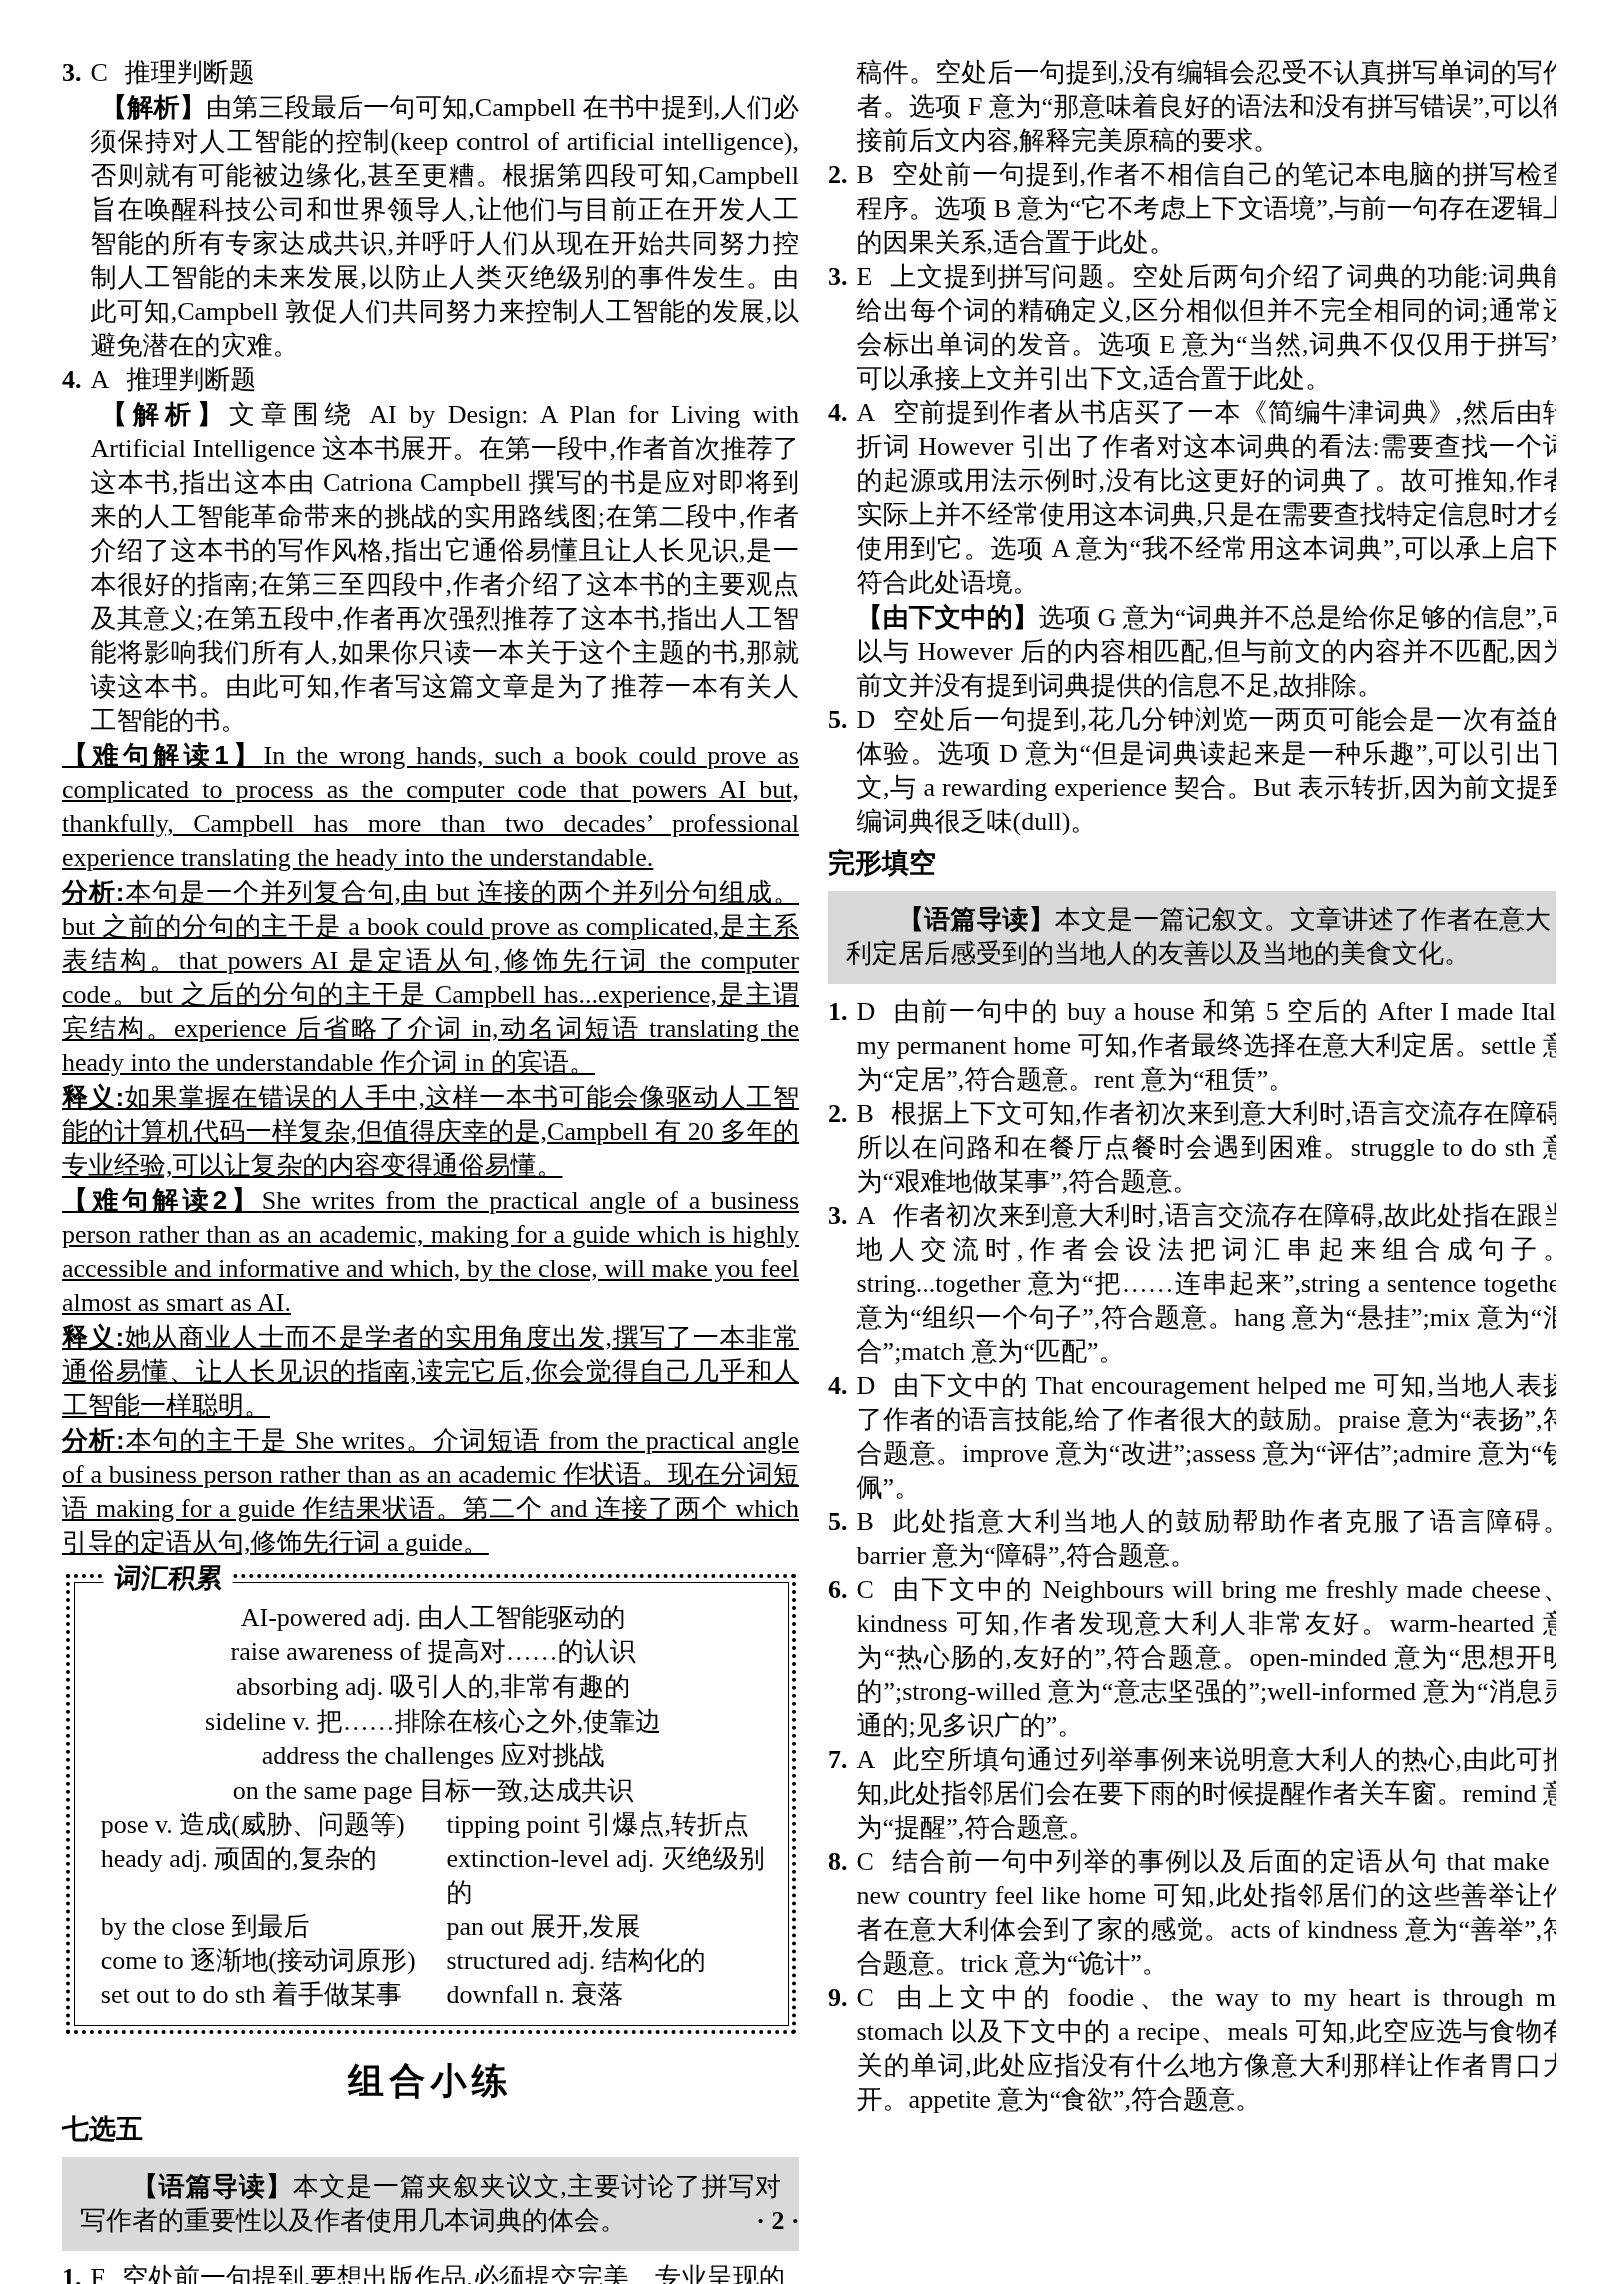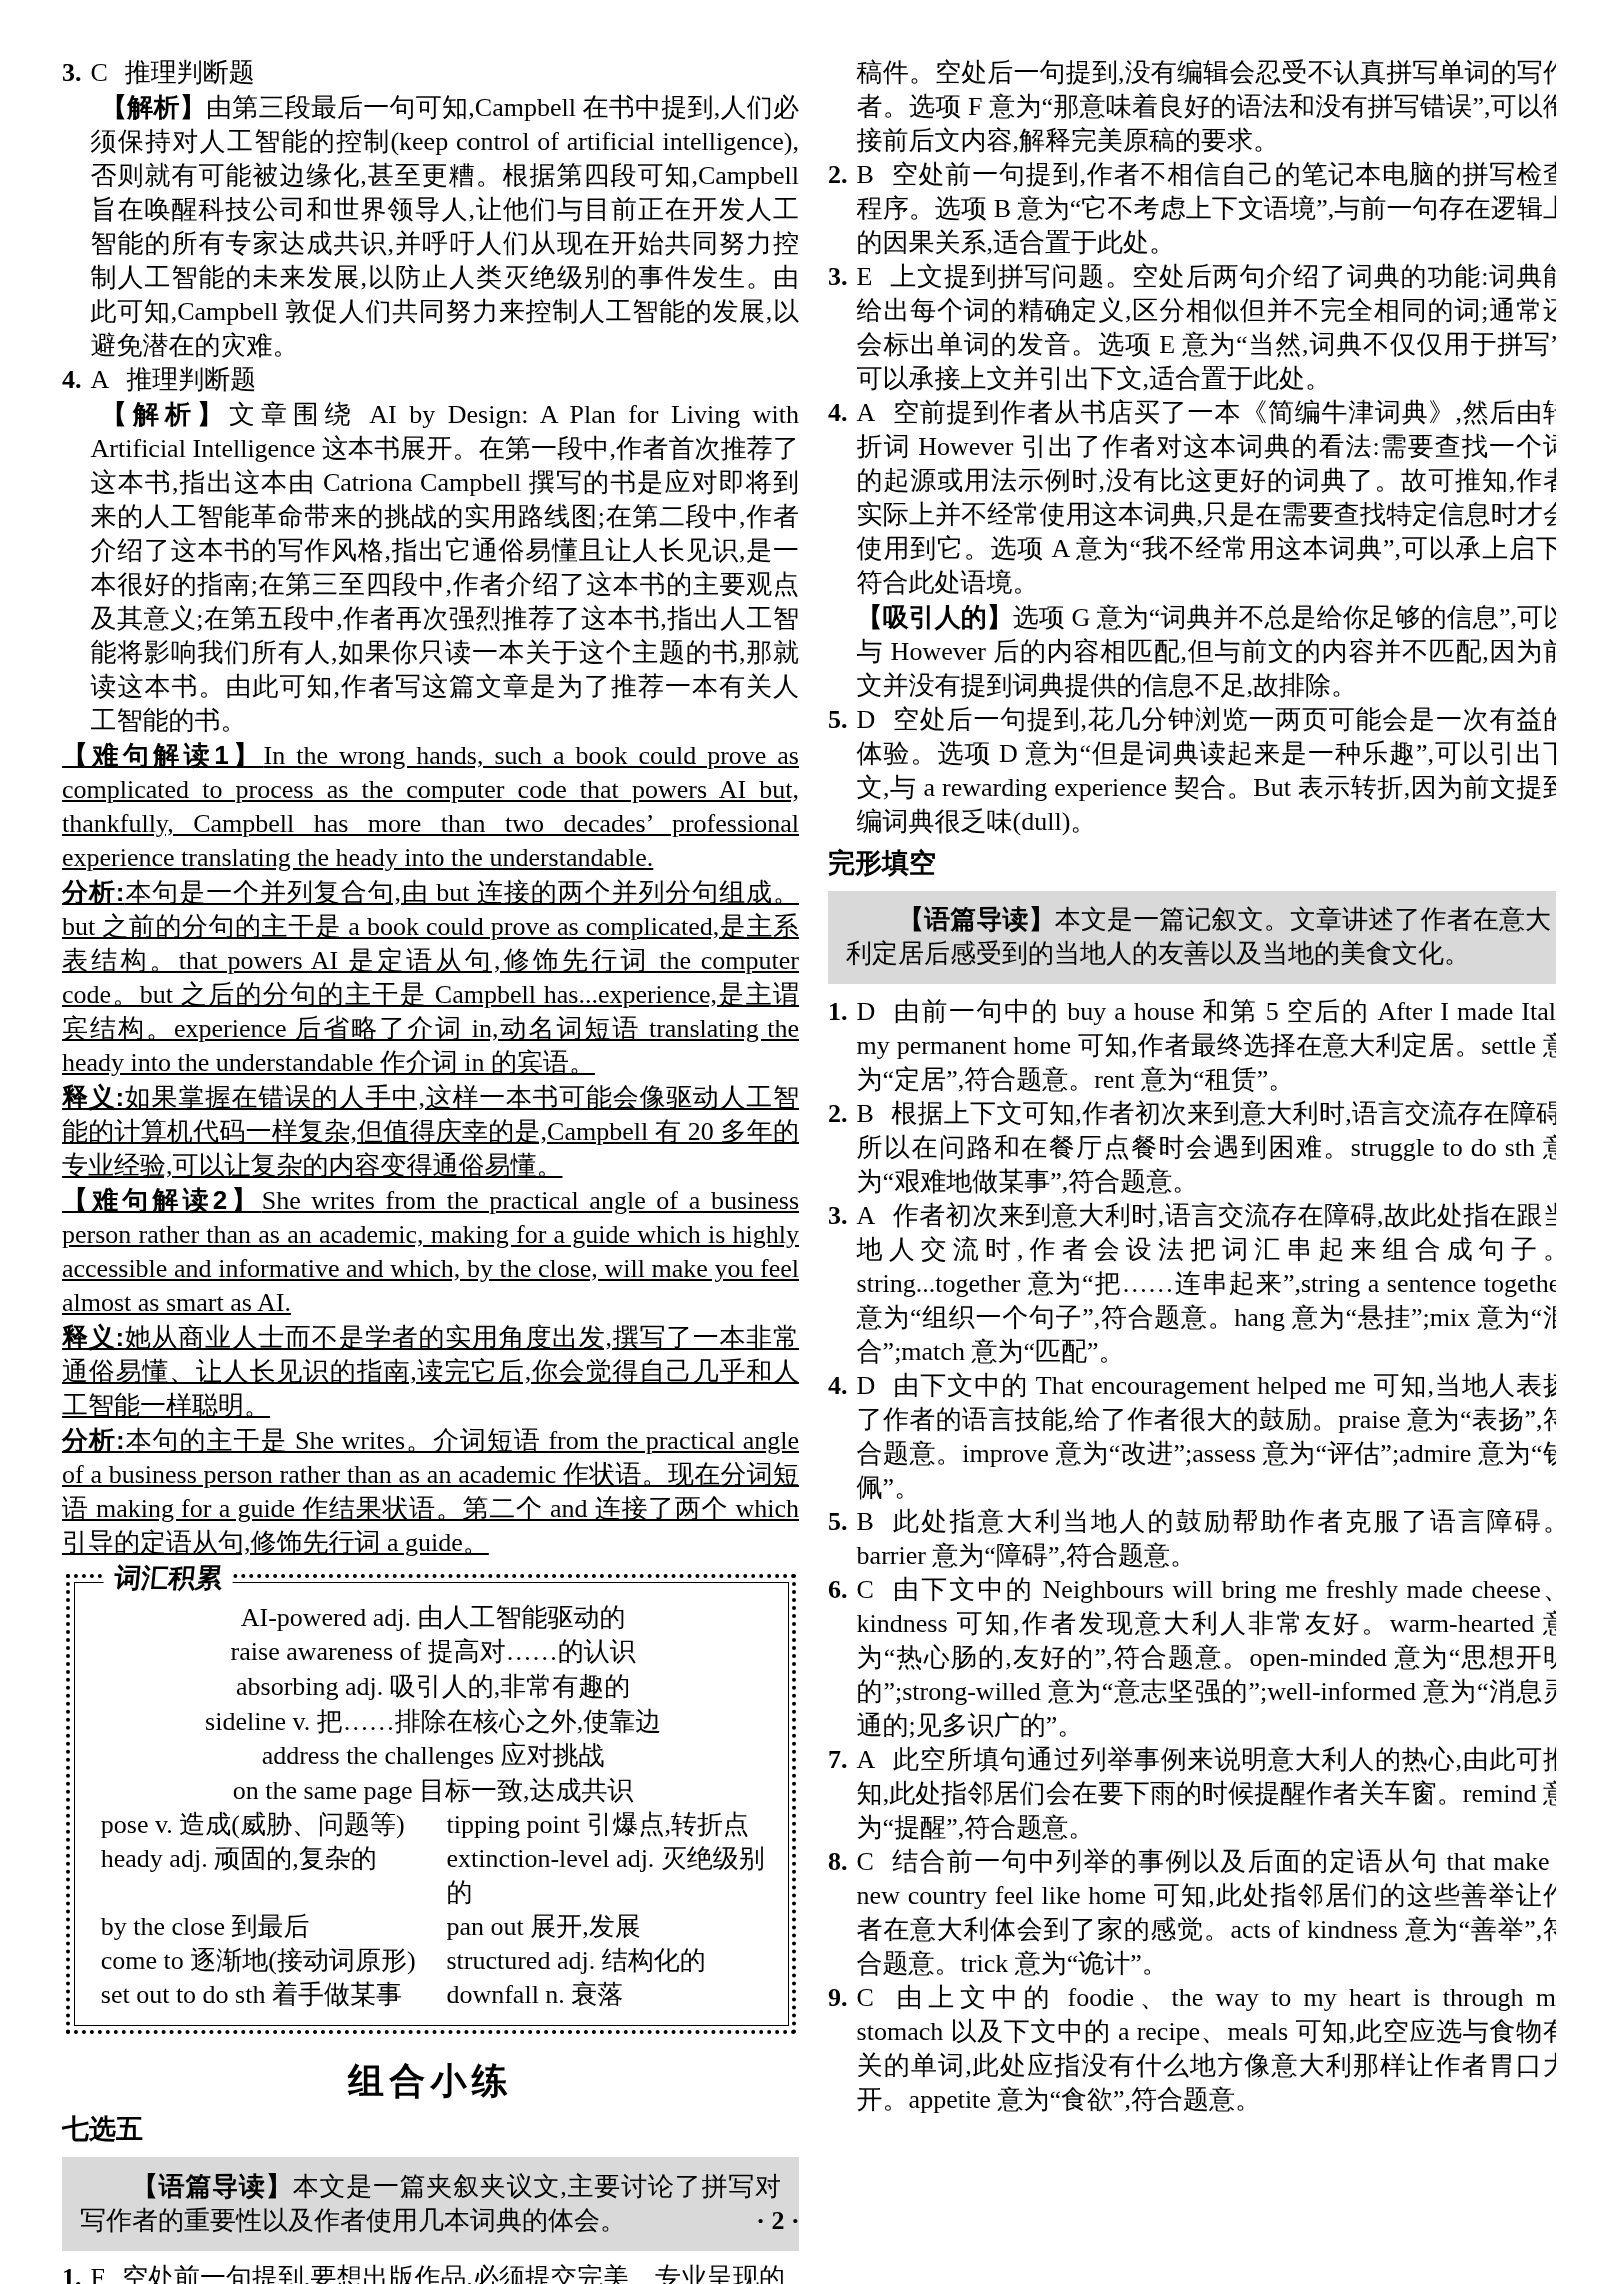--- a/index.html
+++ b/index.html
@@ -144,21 +144,21 @@
   <div class="col col-right">
 
     <div class="cont-para">稿件。空处后一句提到,没有编辑会忍受不认真拼写单词的写作者。选项 F 意为“那意味着良好的语法和没有拼写错误”,可以衔接前后文内容,解释完美原稿的要求。</div>
 
     <div class="item"><span class="num">2.</span><span class="ans">B</span><span>空处前一句提到,作者不相信自己的笔记本电脑的拼写检查程序。选项 B 意为“它不考虑上下文语境”,与前一句存在逻辑上的因果关系,适合置于此处。</span></div>
 
     <div class="item"><span class="num">3.</span><span class="ans">E</span><span>上文提到拼写问题。空处后两句介绍了词典的功能:词典能给出每个词的精确定义,区分相似但并不完全相同的词;通常还会标出单词的发音。选项 E 意为“当然,词典不仅仅用于拼写”,可以承接上文并引出下文,适合置于此处。</span></div>
 
     <div class="item"><span class="num">4.</span><span class="ans">A</span><span>空前提到作者从书店买了一本《简编牛津词典》,然后由转折词 However 引出了作者对这本词典的看法:需要查找一个词的起源或用法示例时,没有比这更好的词典了。故可推知,作者实际上并不经常使用这本词典,只是在需要查找特定信息时才会使用到它。选项 A 意为“我不经常用这本词典”,可以承上启下,符合此处语境。</span></div>
 
-    <div class="cont-para"><span class="lbl">【吸引人的】</span><span>选项 G 意为“词典并不总是给你足够的信息”,可以与 However 后的内容相匹配,但与前文的内容并不匹配,因为前文并没有提到词典提供的信息不足,故排除。</span></div>
+    <div class="cont-para"><span class="lbl">【由下文中的】</span><span>选项 G 意为“词典并不总是给你足够的信息”,可以与 However 后的内容相匹配,但与前文的内容并不匹配,因为前文并没有提到词典提供的信息不足,故排除。</span></div>
 
     <div class="item"><span class="num">5.</span><span class="ans">D</span><span>空处后一句提到,花几分钟浏览一两页可能会是一次有益的体验。选项 D 意为“但是词典读起来是一种乐趣”,可以引出下文,与 a rewarding experience 契合。But 表示转折,因为前文提到编词典很乏味(dull)。</span></div>
 
     <div class="sub-heading">完形填空</div>
 
     <div class="guide"><span class="lbl">【语篇导读】</span><span>本文是一篇记叙文。文章讲述了作者在意大利定居后感受到的当地人的友善以及当地的美食文化。</span></div>
 
     <div class="item"><span class="num">1.</span><span class="ans">D</span><span>由前一句中的 buy a house 和第 5 空后的 After I made Italy my permanent home 可知,作者最终选择在意大利定居。settle 意为“定居”,符合题意。rent 意为“租赁”。</span></div>
 
     <div class="item"><span class="num">2.</span><span class="ans">B</span><span>根据上下文可知,作者初次来到意大利时,语言交流存在障碍,所以在问路和在餐厅点餐时会遇到困难。struggle to do sth 意为“艰难地做某事”,符合题意。</span></div>

